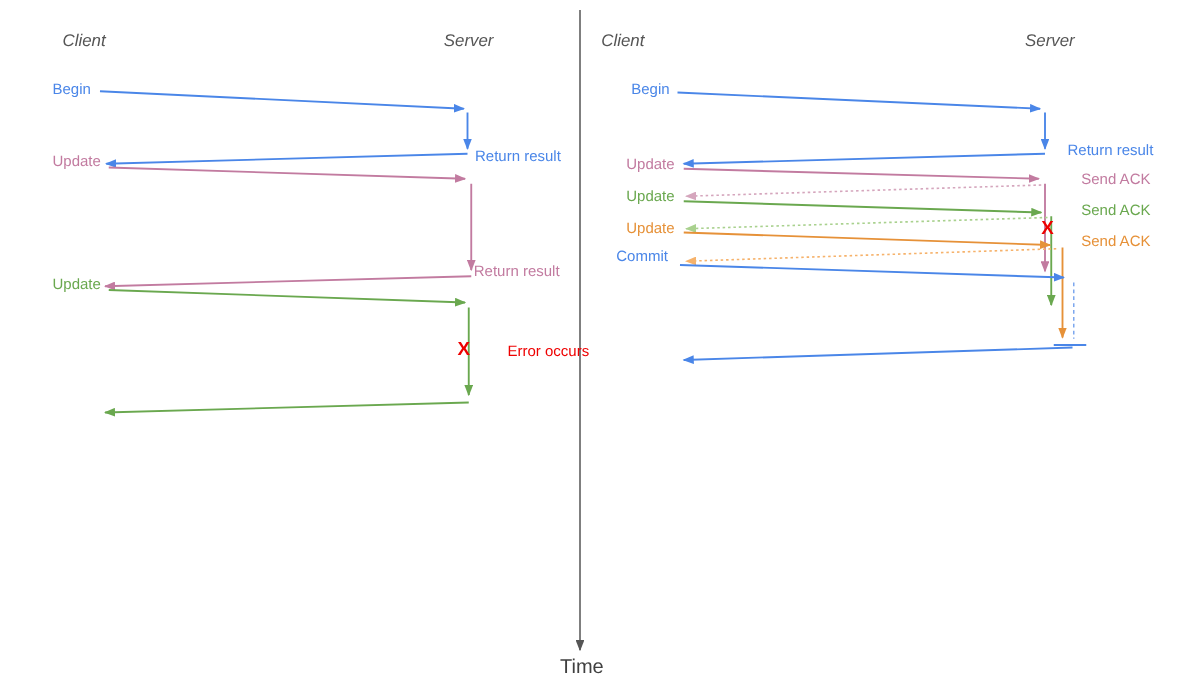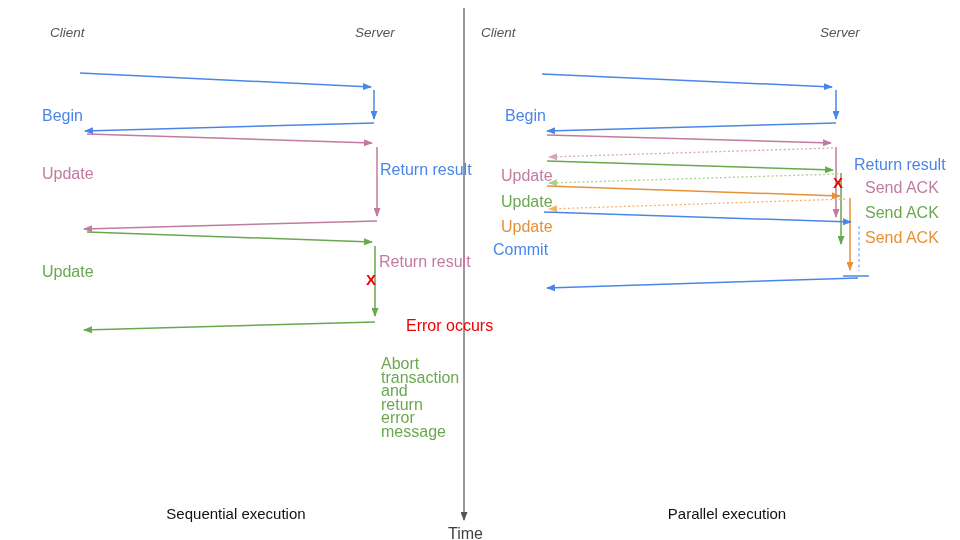--- a/index.html
+++ b/index.html
@@ -1,21 +1,21 @@
 <!DOCTYPE html>
 <html><head>
 <meta charset="utf-8">
 <style>
   html,body{margin:0;padding:0;background:#fff;}
   .canvas{
     position:relative;width:960px;height:540px;background:#ffffff;overflow:hidden;
     font-family:"Liberation Sans","DejaVu Sans",sans-serif;
   }
   .canvas svg{position:absolute;left:0;top:0;}
-  .lbl{position:absolute;font-size:16px;line-height:13px;white-space:nowrap;margin-top:44px;}
+  .lbl{position:absolute;font-size:12px;line-height:13px;white-space:nowrap;}
   .hdr{position:absolute;font-size:13.5px;font-style:italic;color:#555;}
   .blue{color:#4a86e8;}
   .pink{color:#c27ba0;}
   .green{color:#6aa84f;}
   .orange{color:#e69138;}
   .red{color:#ee0000;}
   .wrap{white-space:normal;line-height:13.5px;}
   .xmark{position:absolute;font-size:15px;font-weight:bold;color:#ee0000;line-height:15px;}
   .caption{position:absolute;font-size:15px;color:#111;width:200px;text-align:center;}
   .timelbl{position:absolute;font-size:16px;color:#404040;}
@@ -89,38 +89,35 @@
   <div class="lbl blue" style="left:42px;top:65px;">Begin</div>
   <div class="lbl pink" style="left:42px;top:123px;">Update</div>
   <div class="lbl green" style="left:42px;top:221px;">Update</div>
 
   <div class="lbl blue" style="left:380px;top:119px;">Return result</div>
   <div class="lbl pink" style="left:379px;top:211px;">Return result</div>
 
   <div class="xmark" style="left:366px;top:272px;">X</div>
   <div class="lbl red" style="left:381px;top:275px;padding-left:25px;">Error occurs</div>
 
-  <div class="lbl green wrap" style="left:381px;top:313px;width:72px;">Abort transaction and return error message</div>
 
-  <div class="caption" style="left:136px;top:505px;">Sequential execution</div>
 
   <div class="hdr" style="left:481px;top:25px;">Client</div>
   <div class="hdr" style="left:820px;top:25px;">Server</div>
 
   <div class="lbl blue" style="left:505px;top:65px;">Begin</div>
   <div class="lbl pink" style="left:501px;top:125px;">Update</div>
   <div class="lbl green" style="left:501px;top:151px;">Update</div>
   <div class="lbl orange" style="left:501px;top:176px;">Update</div>
   <div class="lbl blue" style="left:493px;top:199px;text-align:right;">Commit</div>
 
   <div class="lbl blue" style="left:854px;top:114px;">Return result</div>
   <div class="lbl pink" style="left:865px;top:137px;">Send ACK</div>
   <div class="lbl green" style="left:865px;top:162px;">Send ACK</div>
   <div class="lbl orange" style="left:865px;top:187px;">Send ACK</div>
 
   <div class="xmark" style="left:833px;top:175px;">X</div>
 
 
-  <div class="caption" style="left:627px;top:505px;">Parallel execution</div>
 
   <div class="timelbl" style="left:448px;top:525px;">Time</div>
 
 </div>
 
 </body></html>

